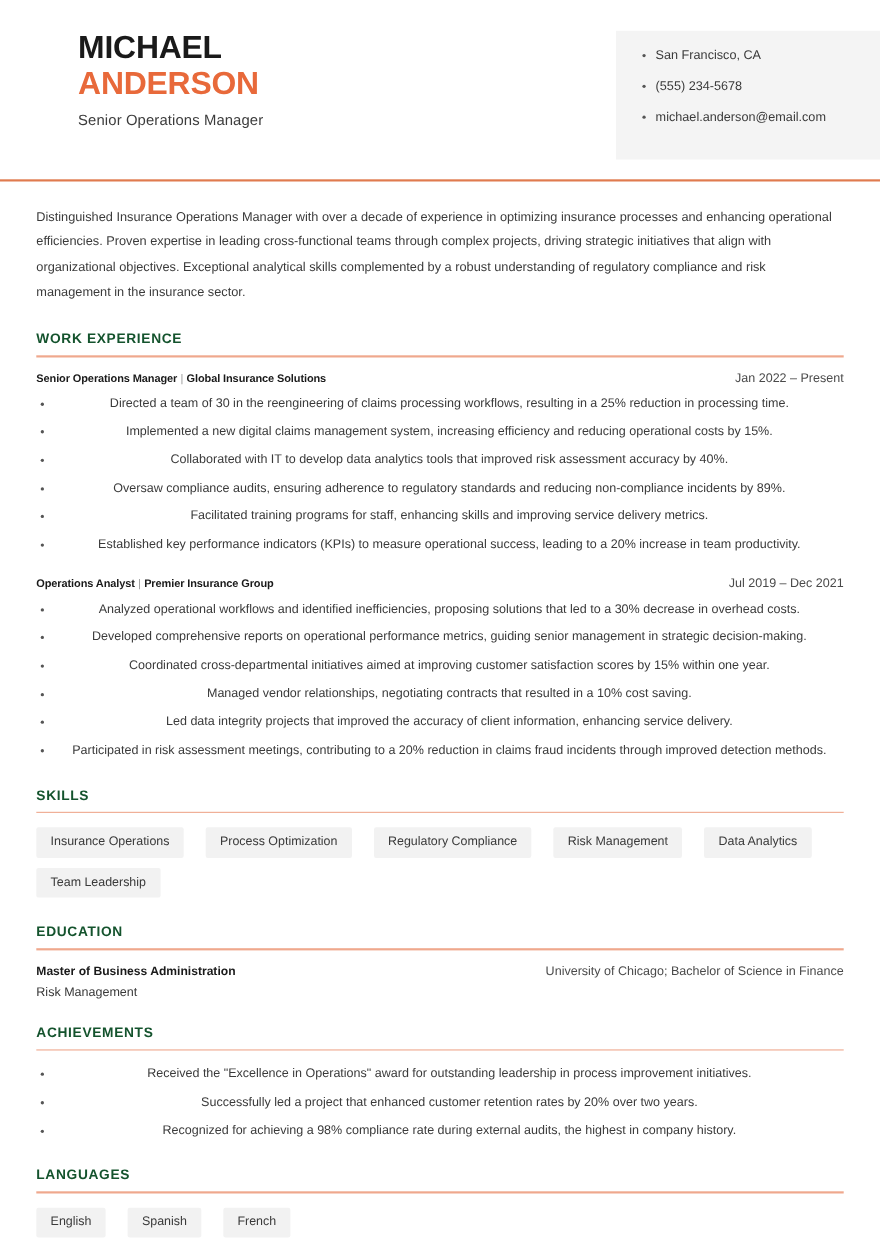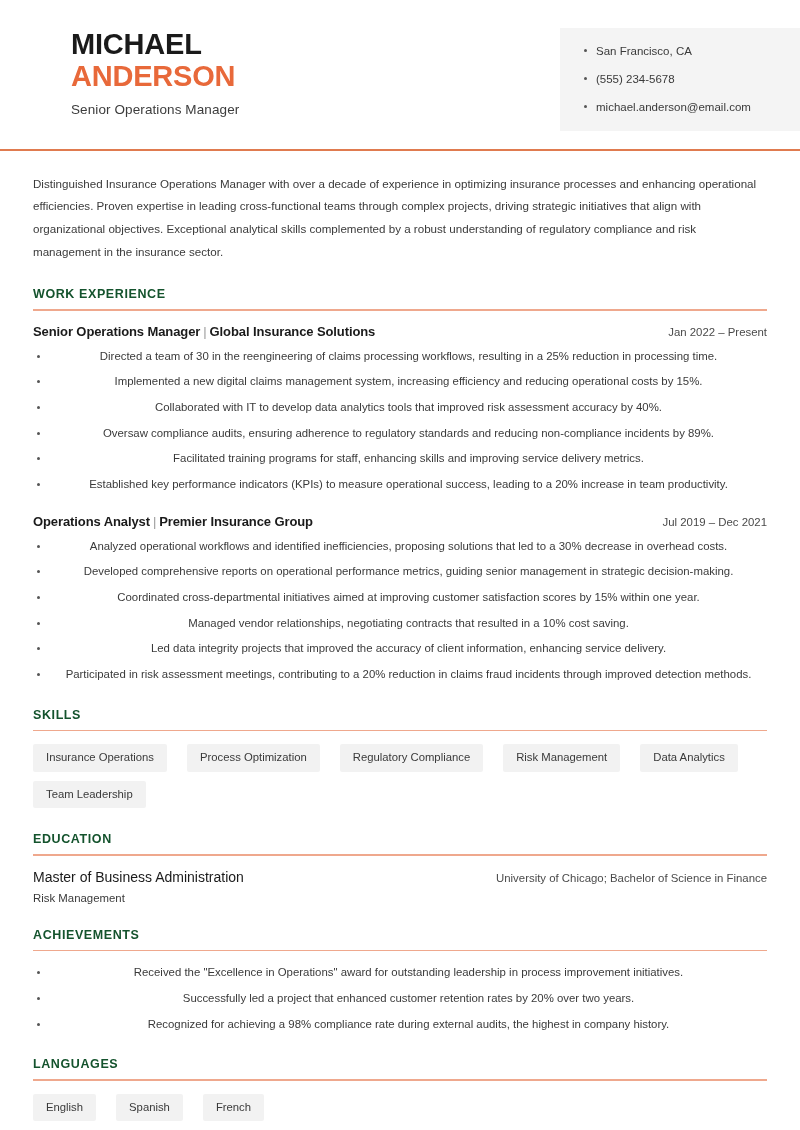--- a/index.html
+++ b/index.html
@@ -65,21 +65,21 @@
     padding: 0;
   }
   .contact-item {
     font-size: 11.5px;
     color: #3a3a3a;
     line-height: 1.3;
     margin-bottom: 13px;
     position: relative;
     padding-left: 12px;
   }
-  .contact-item:last-child { margin-bottom: 2px; }
+  .contact-item:last-child { margin-bottom: 16px; }
   .contact-item::before {
     content: "";
     position: absolute;
     left: 0;
     top: 5px;
     width: 3px;
     height: 3px;
     border-radius: 50%;
     background: #555;
   }
@@ -123,21 +123,21 @@
   
   .entry { margin-bottom: 16px; }
   .entry:last-child { margin-bottom: 0; }
   .entry-head {
     display: flex;
     align-items: baseline;
     justify-content: space-between;
     margin-bottom: 9px;
   }
   .entry-role {
-    font-size: 13px;
+    font-size: 10px;
     font-weight: 700;
     color: #1a1a1a;
     letter-spacing: -0.1px;
   }
   .entry-sep {
     color: #9a9a9a;
     font-weight: 400;
     padding: 0 3px;
   }
   .entry-date {
@@ -190,22 +190,22 @@
     white-space: nowrap;
   }
 
   
   .edu-head {
     display: flex;
     align-items: baseline;
     justify-content: space-between;
   }
   .edu-degree {
-    font-size: 14px;
-    font-weight: 400;
+    font-size: 11px;
+    font-weight: 700;
     color: #1a1a1a;
   }
   .edu-inst {
     font-size: 11.4px;
     color: #4a4a4a;
     text-align: right;
     padding-left: 16px;
   }
   .edu-sub {
     font-size: 11.4px;

